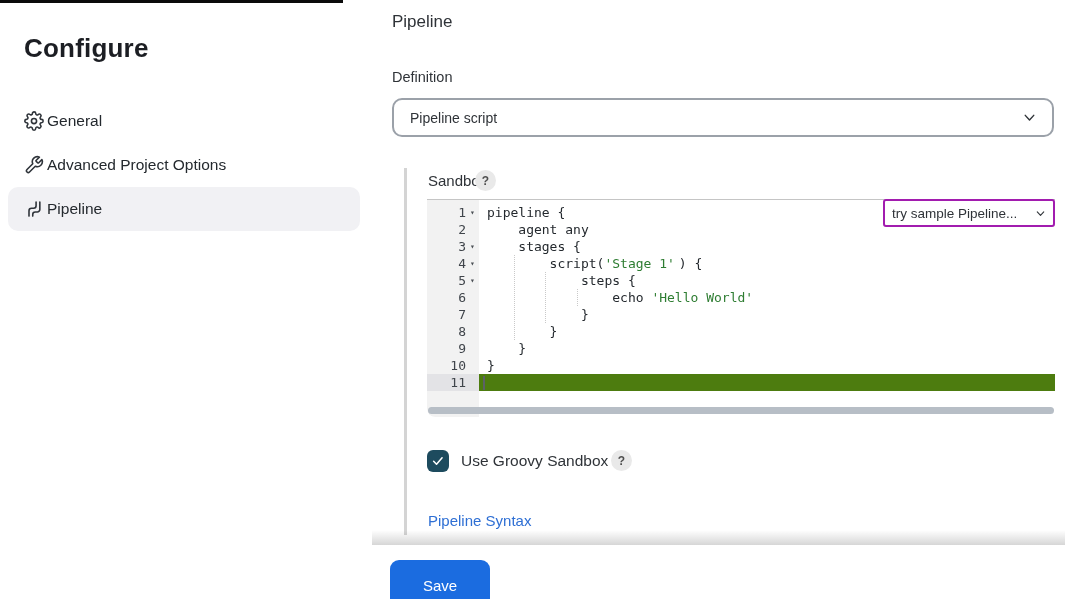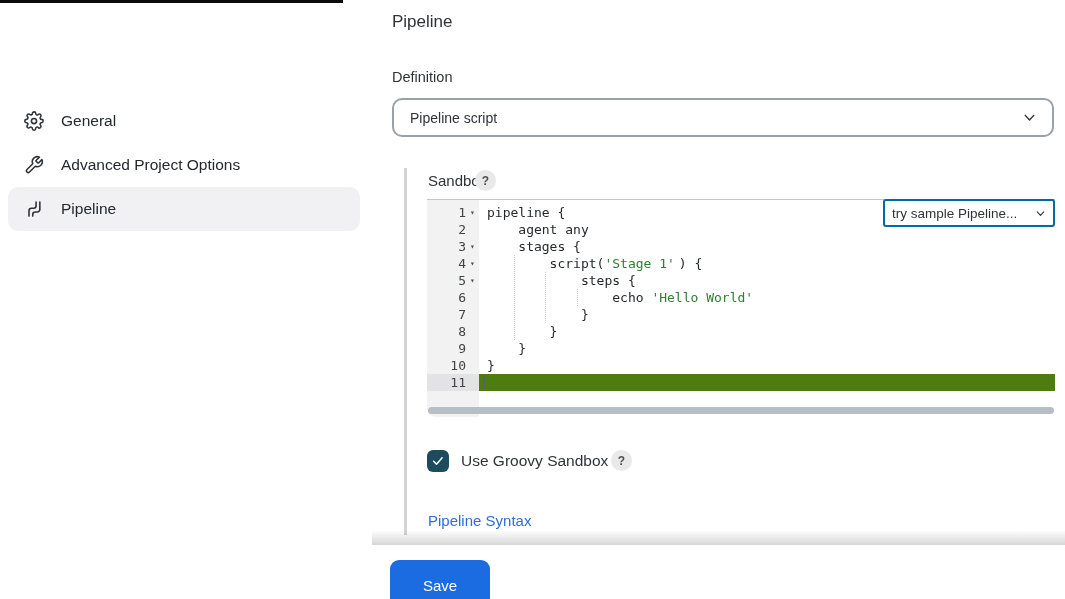--- a/index.html
+++ b/index.html
@@ -10,34 +10,34 @@
   
   .top-bar { position:absolute; left:0; top:0; width:343px; height:3px; background:#0b0b0b; }
 
   
   .sidebar-title { position:absolute; left:24px; top:33px; font-size:26px; font-weight:700; color:#1c1e23; letter-spacing:.2px; }
   .side-nav { position:absolute; left:8px; top:99px; width:352px; }
   .nav-item { display:flex; align-items:center; height:44px; border-radius:10px; cursor:pointer; }
   .nav-item.active { background:#f1f1f4; }
   .nav-item .ic { width:20px; height:20px; margin-left:16px; flex:0 0 20px; display:flex; align-items:center; justify-content:center; }
   .nav-item .ic svg { width:20px; height:20px; stroke:#2f343a; stroke-width:1.9; fill:none; stroke-linecap:round; stroke-linejoin:round; }
-  .nav-item .lbl { margin-left:17px; font-size:15.5px; color:#24292e; }
+  .nav-item .lbl { margin-left:3px; font-size:15.5px; color:#24292e; }
 
   
   .page-title { position:absolute; left:392px; top:12px; font-size:17px; color:#2f3338; }
   .def-label  { position:absolute; left:392px; top:69px; font-size:14.5px; color:#2f3338; }
 
   .select-box { position:absolute; background:#fff; border:2px solid #9ba1a9; border-radius:10px;
     display:flex; align-items:center; cursor:pointer;gap:16px; }
   .select-box .val { font-size:14px; color:#2f3338; }
   .select-box svg { stroke:#2f3338; stroke-width:2; fill:none; stroke-linecap:round; stroke-linejoin:round; }
   #definition-select { left:392px; top:98px; width:662px; height:39px; padding:0 14px 0 16px; }
   #definition-select .val { flex:1; }
   #sample-select { left:883px; top:199px; width:172px; height:28px; padding:0 6px 0 7px;
-    border:2px solid #0369a1; border-radius:3px; z-index:5; }
+    border:2px solid #a21caf; border-radius:3px; z-index:5; }
   #sample-select .val { flex:1; font-size:13.5px; }
 
   .section-rule { position:absolute; left:404px; top:168px; width:3px; height:367px; background:#d4d4d4; }
 
   .script-label { position:absolute; left:428px; top:172px; font-size:15px; color:#2f3338; }
   .help-circle { position:absolute; width:21px; height:21px; border-radius:50%; background:#e9e9e9;
     color:#4f4f4f; font-size:12px; font-weight:700; display:flex; align-items:center; justify-content:center; cursor:pointer; }
   #script-help { left:475px; top:170px; }
   #sandbox-help { left:611px; top:450px; }
 
@@ -75,20 +75,21 @@
   #save-btn { left:390px; width:100px; background:#1b6ce0; color:#fff; }
   #apply-btn { left:506px; width:100px; background:#f4f4f5; color:#2f3338; }
 </style>
 </head>
 <body>
 
 <div id="app">
 
   <div class="top-bar"></div>
 
+  <div class="sidebar-title">Configure</div>
 
   <div class="side-nav">
     <div class="nav-item">
       <span class="ic">
         <svg viewBox="0 0 24 24">
             <circle cx="12" cy="12" r="3.1"></circle>
             <path d="M19.4 15a1.7 1.7 0 0 0 .34 1.87l.06.06a2 2 0 1 1-2.83 2.83l-.06-.06a1.7 1.7 0 0 0-1.87-.34 1.7 1.7 0 0 0-1 1.55V21a2 2 0 1 1-4 0v-.09a1.7 1.7 0 0 0-1.11-1.55 1.7 1.7 0 0 0-1.87.34l-.06.06a2 2 0 1 1-2.83-2.83l.06-.06a1.7 1.7 0 0 0 .34-1.87 1.7 1.7 0 0 0-1.55-1H3a2 2 0 1 1 0-4h.09a1.7 1.7 0 0 0 1.55-1.11 1.7 1.7 0 0 0-.34-1.87l-.06-.06a2 2 0 1 1 2.83-2.83l.06.06a1.7 1.7 0 0 0 1.87.34h.09a1.7 1.7 0 0 0 1-1.55V3a2 2 0 1 1 4 0v.09a1.7 1.7 0 0 0 1 1.55 1.7 1.7 0 0 0 1.87-.34l.06-.06a2 2 0 1 1 2.83 2.83l-.06.06a1.7 1.7 0 0 0-.34 1.87v.09a1.7 1.7 0 0 0 1.55 1H21a2 2 0 1 1 0 4h-.09a1.7 1.7 0 0 0-1.55 1z"></path>
           </svg>
       </span>
       <span class="lbl">General</span>

